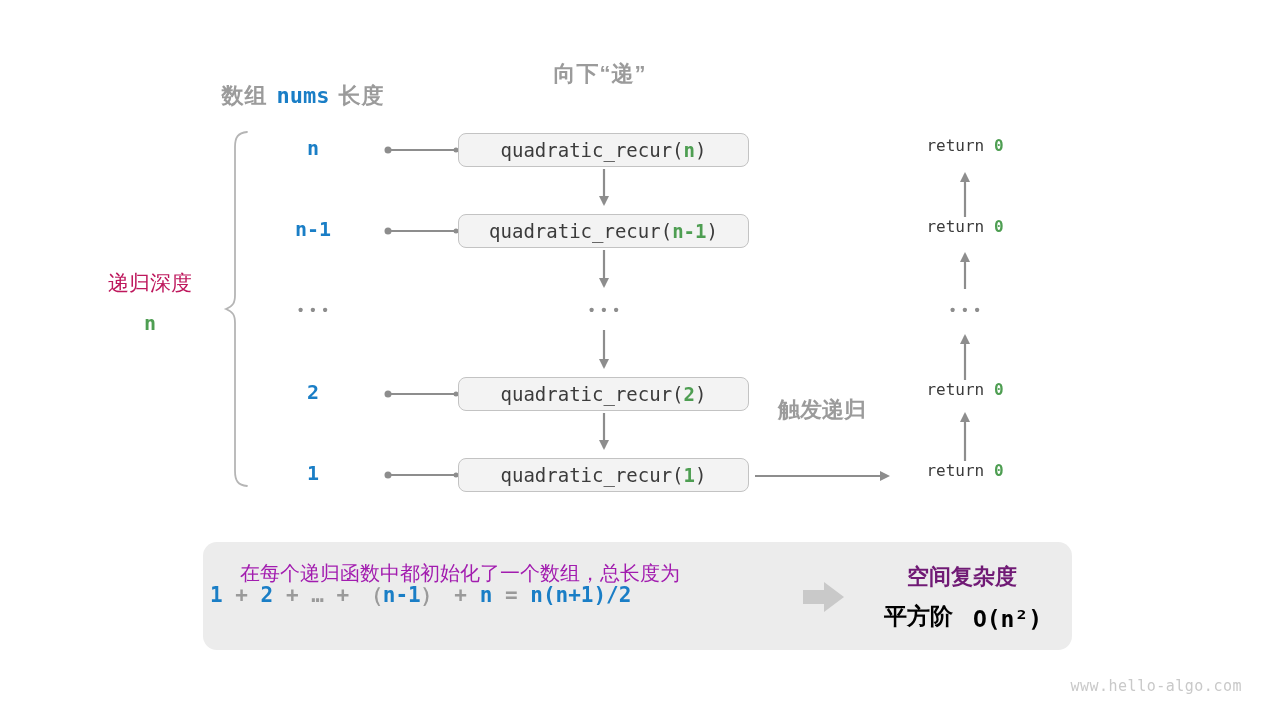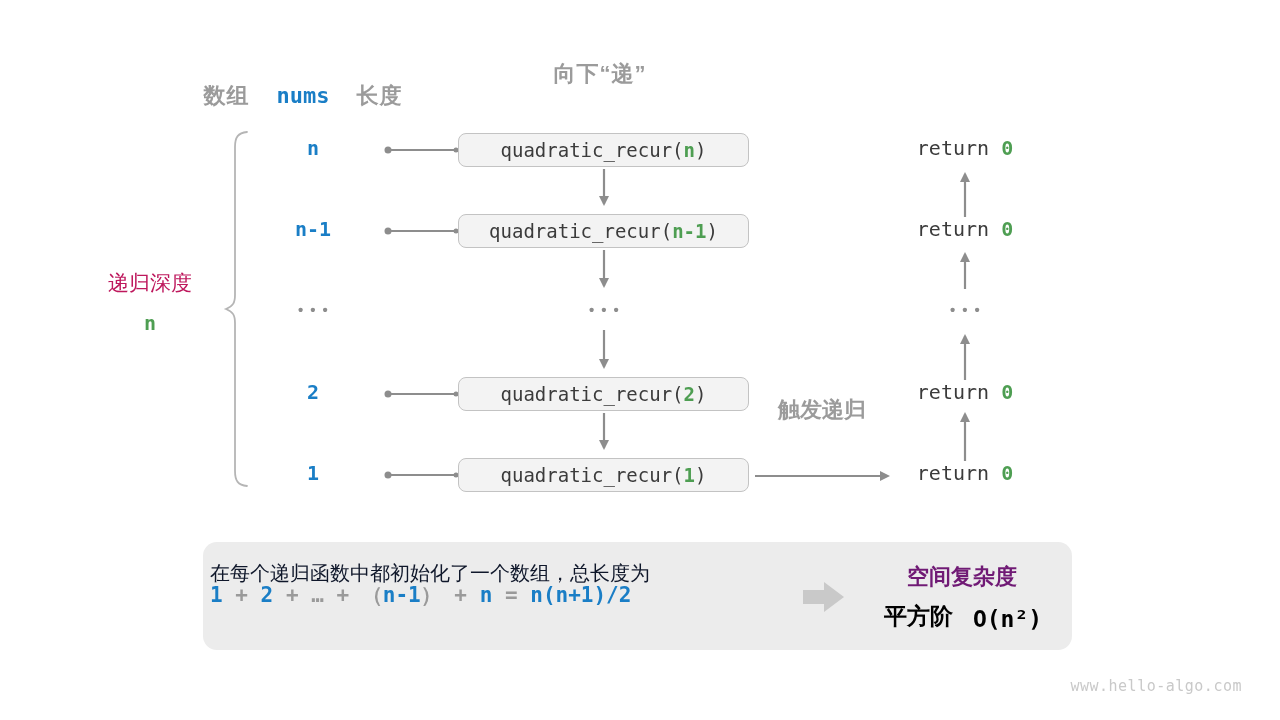--- a/index.html
+++ b/index.html
@@ -3,45 +3,45 @@
 <meta charset="utf-8">
 <title>Recursion depth diagram</title>
 <style>
   html,body{margin:0;padding:0;background:#fff;}
   #canvas{position:relative;width:1280px;height:720px;background:#ffffff;overflow:hidden;
           font-family:"Liberation Sans","DejaVu Sans",sans-serif;}
   .abs{position:absolute;}
   .code{font-family:"DejaVu Sans Mono","Liberation Mono",monospace;}
   
   .hdr{font-size:22px;font-weight:bold;color:#9b9b9b;letter-spacing:1px;text-align:center;}
-  .hdr-array{display:flex;justify-content:center;align-items:baseline;gap:27px;letter-spacing:1px;}
+  .hdr-array{display:flex;justify-content:center;align-items:baseline;gap:9px;letter-spacing:1px;}
   .hdr-array .code{color:#1a7ec6;font-weight:bold;font-size:22px;letter-spacing:0;margin-top:24px;}
   
   .size-label{width:100px;text-align:center;font-size:20px;font-weight:bold;color:#1a7ec6;}
   
   .call-box{left:458px;width:291px;height:34px;background:#f3f3f3;border:1.6px solid #c3c3c3;
             border-radius:8px;display:flex;align-items:center;justify-content:center;
             font-size:19px;color:#3b3b3b;z-index:2;box-sizing:border-box;white-space:pre;}
   .call-box .arg{color:#4e9e52;font-weight:bold;}
   
-  .ret{left:895px;width:140px;text-align:center;font-size:20px;color:#3b3b3b;white-space:pre;}
+  .ret{left:895px;width:140px;text-align:center;font-size:16px;color:#3b3b3b;white-space:pre;}
   .ret .val{color:#4e9e52;font-weight:bold;}
   
   .dots{width:60px;text-align:center;font-size:15px;font-weight:bold;color:#8d8d8d;
         letter-spacing:7px;line-height:20px;text-indent:7px;}
   
   .depth{left:88px;top:268px;width:124px;text-align:center;}
   .depth .t{font-size:21px;color:#be185d;line-height:30px;}
   .depth .v{font-size:20px;font-weight:bold;color:#4e9e52;line-height:30px;margin-top:10px;}
   
   .trigger{left:742px;top:394px;width:160px;text-align:center;
            font-size:22px;font-weight:bold;color:#9b9b9b;line-height:32px;}
   
   .panel{left:203px;top:542px;width:869px;height:108px;background:#ececec;border-radius:14px;}
-  .sum-line1{left:210px;top:560px;width:512px;text-align:left;font-size:20px;color:#0f172a;}
+  .sum-line1{left:204px;top:560px;width:512px;text-align:center;font-size:20px;color:#a21caf;}
   .formula{left:210px;top:581px;width:512px;text-align:left;font-size:21px;font-weight:bold;
            white-space:pre;}
   .formula .blue{color:#1a7ec6;}
   .formula .gray{color:#9a9a9a;}
   .comp-title{left:880px;top:562px;width:164px;text-align:center;
               font-size:22px;font-weight:bold;color:#701a75;}
   .comp-value{left:868px;top:601px;width:190px;display:flex;justify-content:center;
               align-items:flex-end;gap:20px;font-size:23px;font-weight:bold;color:#000000;}
   .comp-value .code{font-size:23px;font-weight:bold;}
   

